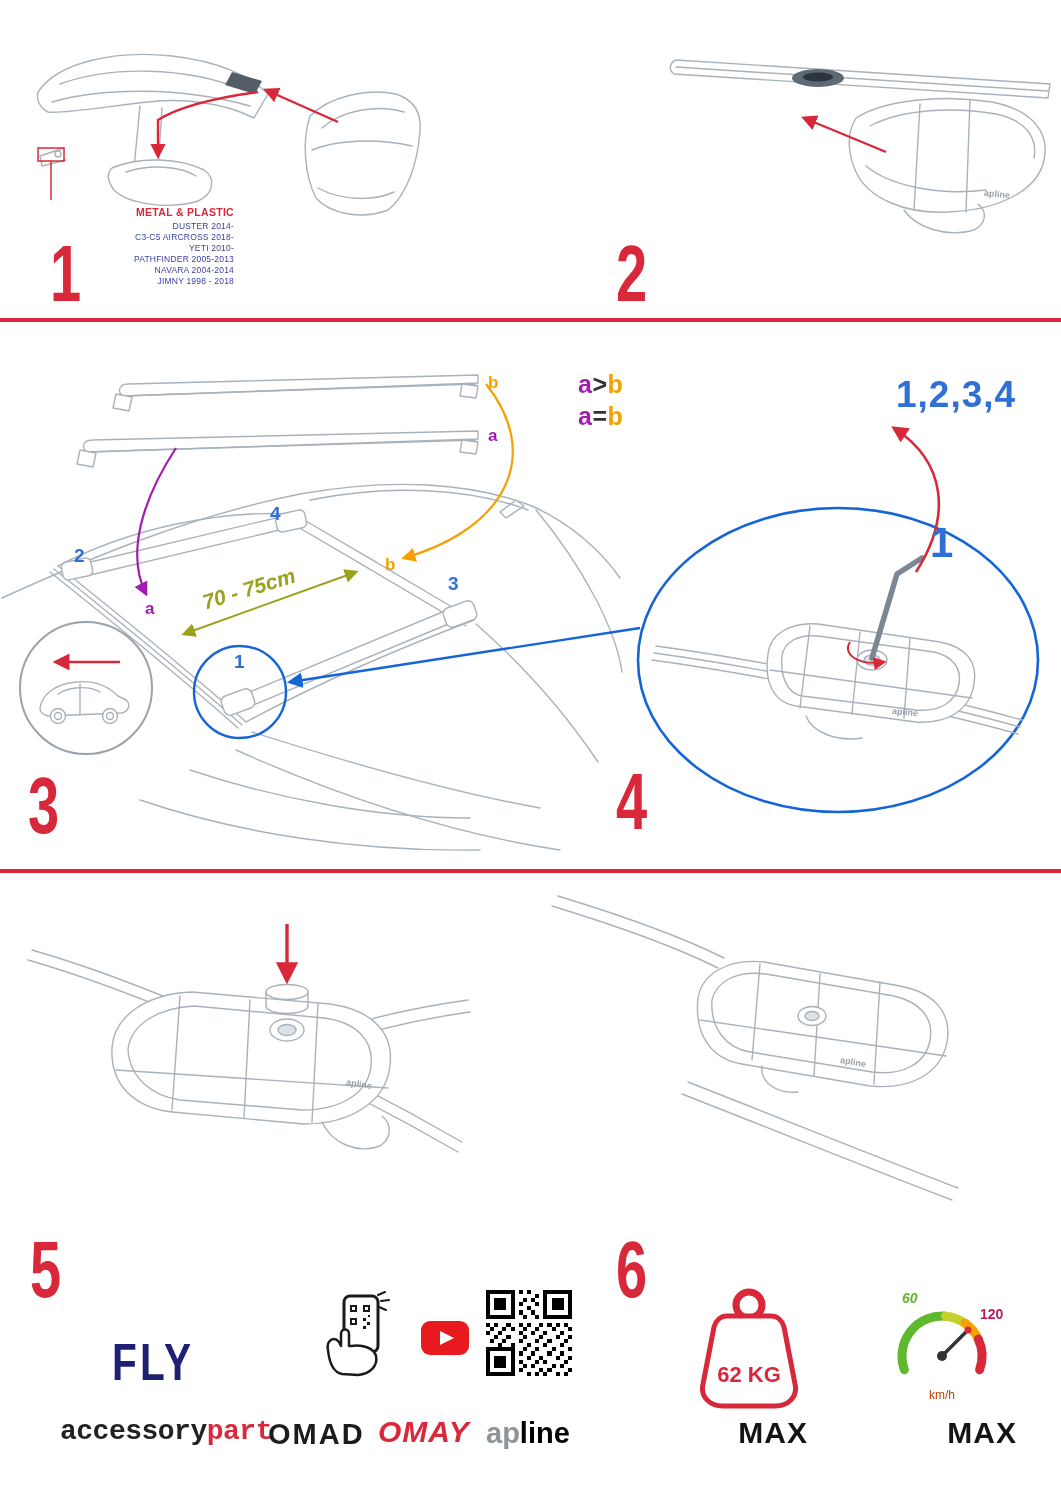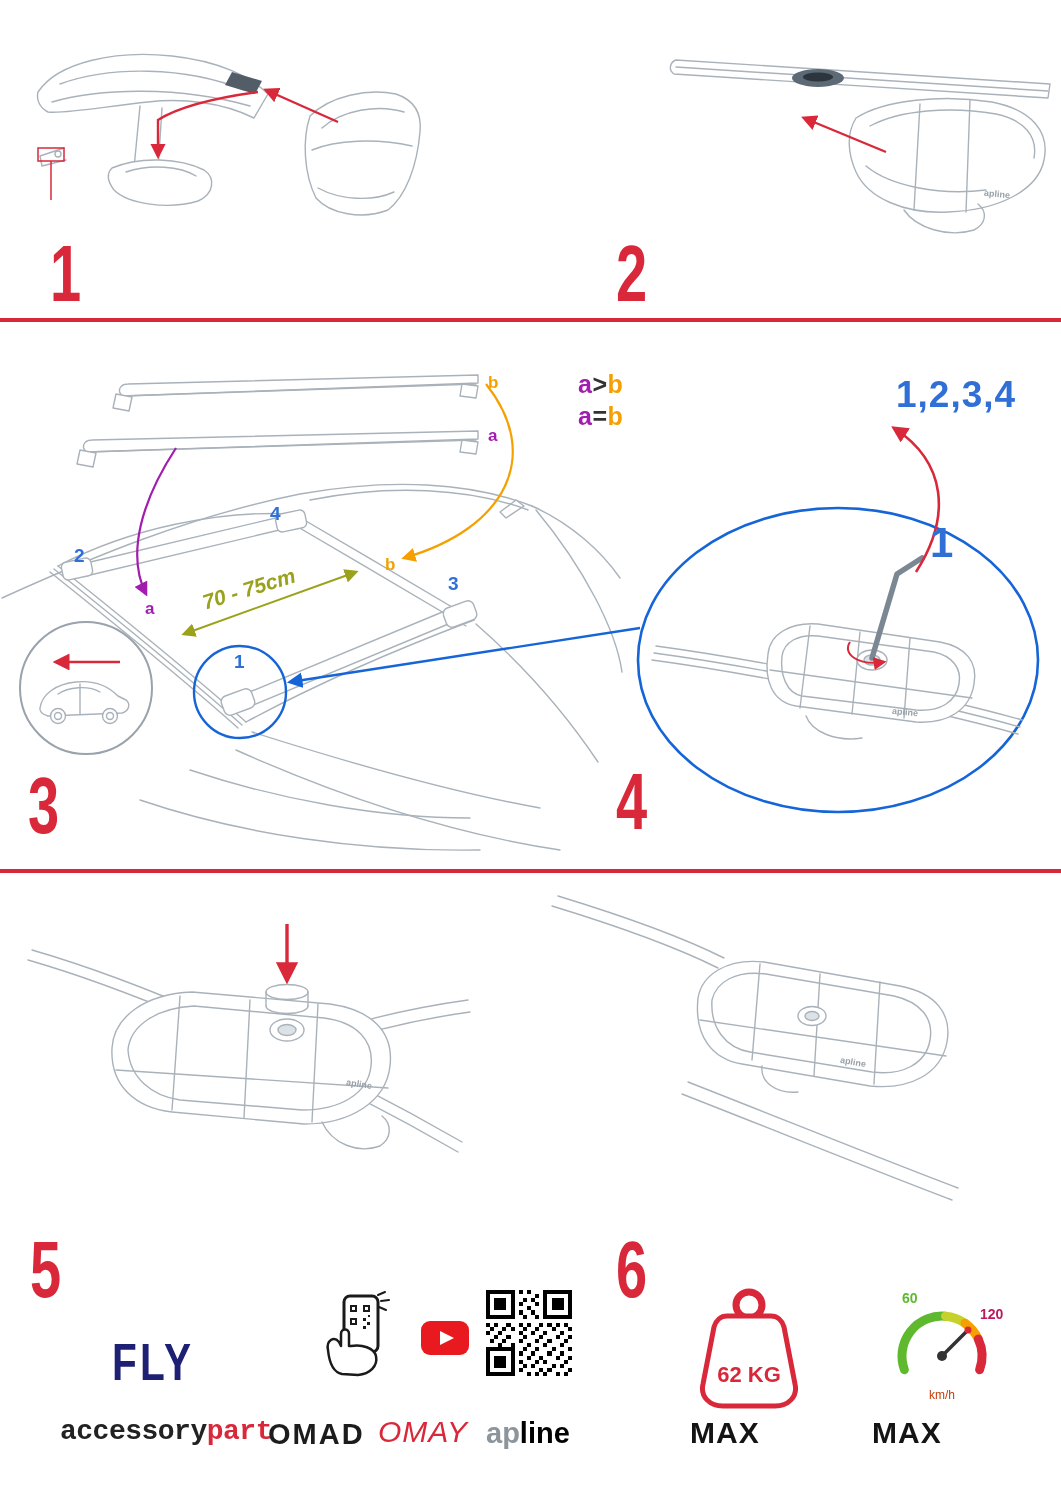--- a/index.html
+++ b/index.html
@@ -19,28 +19,28 @@
   .callout{font-weight:700;font-size:42px;color:#2f6fd6;}
   .minilogo{font-weight:700;font-size:9px;color:#98a1a8;}
   .s1block{position:absolute;left:72px;top:206px;width:162px;text-align:right;}
   .s1head{font-weight:700;font-size:10.5px;color:#d8283a;letter-spacing:.3px;margin-bottom:3px;}
   .s1model{display:block;font-size:8.5px;color:#3a3f9e;line-height:11px;letter-spacing:.2px;}
   .fly{position:absolute;left:112px;top:1332px;font-weight:700;font-size:52px;color:#1e2173;
        letter-spacing:4px;transform:scaleX(.78);transform-origin:left top;}
   .brand{position:absolute;top:1416px;font-weight:700;font-size:28px;letter-spacing:-.5px;color:#222;font-family:Liberation Mono, monospace;}
   .brand .part{color:#d8283a;}
   .omad{position:absolute;left:268px;top:1418px;font-weight:700;font-size:29px;color:#1c1c1c;letter-spacing:2px;}
-  .omay{position:absolute;left:378px;top:1415px;font-weight:400;font-style:italic;font-size:30px;color:#d8283a;letter-spacing:1px;}
+  .omay{position:absolute;left:378px;top:1415px;font-weight:700;font-style:italic;font-size:30px;color:#d8283a;letter-spacing:1px;}
   .apline{position:absolute;left:486px;top:1417px;font-weight:700;font-size:29px;color:#8d959c;}
   .apline .line{color:#000000;}
   .icon-item{position:absolute;}
-  .maxlabel{position:absolute;font-weight:700;font-size:30px;color:#141414;letter-spacing:1px;text-align:left;width:100%;}
+  .maxlabel{position:absolute;font-weight:700;font-size:30px;color:#141414;letter-spacing:1px;text-align:right;width:100%;}
   .wval{position:absolute;left:0;top:76px;width:118px;text-align:center;
         font-weight:700;font-size:22px;color:#d8283a;}
-  .sp60{position:absolute;left:30px;top:4px;font-weight:700;font-size:14px;color:#5fb92e;}
+  .sp60{position:absolute;left:30px;top:4px;font-weight:700;font-size:14px;color:#5fb92e;font-style:italic;}
   .sp120{position:absolute;left:108px;top:20px;font-weight:700;font-size:14px;color:#be185d;}
   .spunit{position:absolute;left:0;top:102px;width:140px;text-align:center;font-size:12px;color:#c2410c;}
 </style>
 </head>
 <body>
 
 <div id="page">
 
   <svg class="art" style="left:0;top:0" width="1061" height="320" viewBox="0 0 1061 320">
     <defs>
@@ -79,20 +79,29 @@
       <path d="M856,118 C884,100 942,94 992,102 C1032,110 1050,132 1044,160 C1038,190 1000,210 948,212 C904,214 868,198 856,172 C848,154 846,134 856,118 Z" fill="#fff"></path>
       <path d="M870,126 C900,110 950,106 996,114 C1024,120 1038,136 1034,158"></path>
       <path d="M866,166 C890,186 940,196 986,190"></path>
       <path d="M904,210 C916,228 948,238 974,230 C986,224 988,212 978,204"></path>
       <path d="M920,104 L914,210"></path>
       <path d="M970,100 L966,212"></path>
     </g>
     <path d="M886,152 L804,118" stroke="#d8283a" stroke-width="2.4" fill="none" marker-end="url(#ar-red)"></path>
   </svg>
 
+  <div class="s1block">
+    <div class="s1head">METAL &amp; PLASTIC</div>
+    <span class="s1model">DUSTER 2014-</span>
+    <span class="s1model">C3-C5 AIRCROSS 2018-</span>
+    <span class="s1model">YETI 2010-</span>
+    <span class="s1model">PATHFINDER 2005-2013</span>
+    <span class="s1model">NAVARA 2004-2014</span>
+    <span class="s1model">JIMNY 1998 - 2018</span>
+  </div>
 
   <span class="t minilogo" style="left:984px;top:190px;transform:rotate(5deg)">apline</span>
 
   <div class="num" style="left:50px;top:234px">1</div>
   <div class="num" style="left:616px;top:234px">2</div>
 
   <div class="divider" style="top:318px"></div>
 
   <svg class="art" style="left:0;top:330px" width="1061" height="540" viewBox="0 0 1061 540">
     <defs>

